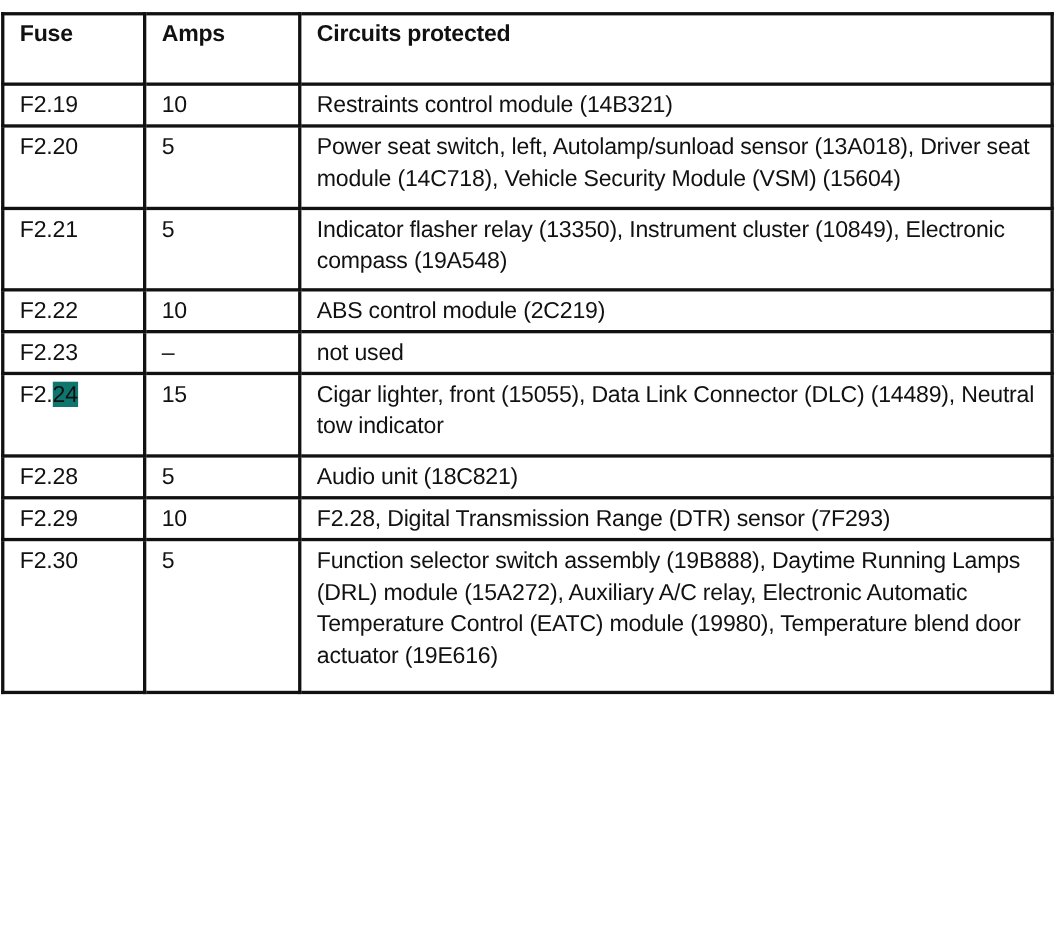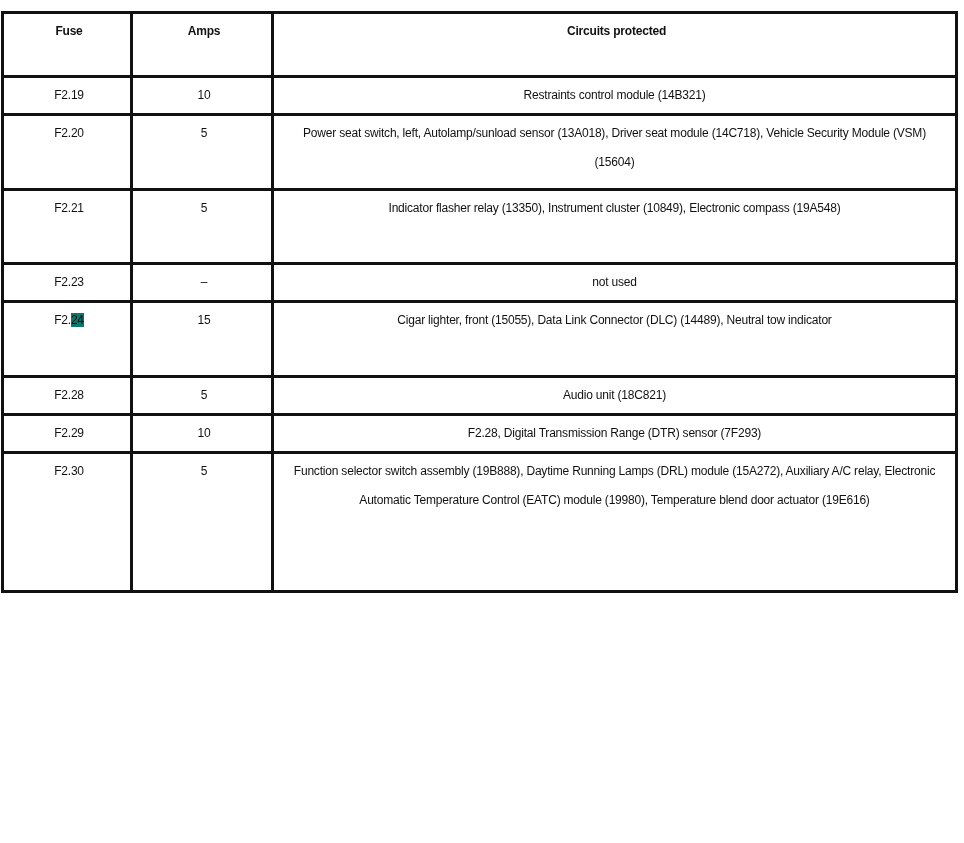--- a/index.html
+++ b/index.html
@@ -23,23 +23,23 @@
       border-collapse: collapse;
       table-layout: fixed;
       border: 3px solid #111;
     }
     .fuse-table col.c-fuse { width: 129px; }
     .fuse-table col.c-amps { width: 141px; }
     .fuse-table col.c-circ { width: auto; }
     .fuse-table th, .fuse-table td {
       border: 3px solid #111;
       vertical-align: top;
-      text-align: center;
+      text-align: left;
       padding: 0 10px 0 14px;
-      font-size: 12px;
+      font-size: 21px;
       line-height: 29px;
       letter-spacing: -0.2px;
     }
     .fuse-table th {
       font-weight: bold;
       height: 54px;
       padding-top: 7px;
       line-height: 20px;
     }
     .fuse-table td {
@@ -78,20 +78,25 @@
     <tr style="height:75px">
       <td><span>F2.20</span></td>
       <td>5</td>
       <td class="circ">Power seat switch, left, Autolamp/sunload sensor (13A018), Driver seat module (14C718), Vehicle Security Module (VSM) (15604)</td>
     </tr>
     <tr style="height:74px">
       <td><span>F2.21</span></td>
       <td>5</td>
       <td class="circ">Indicator flasher relay (13350), Instrument cluster (10849), Electronic compass (19A548)</td>
     </tr>
+    <tr style="height:36px">
+      <td><span>F2.22</span></td>
+      <td>10</td>
+      <td class="circ">ABS control module (2C219)</td>
+    </tr>
     <tr style="height:37px">
       <td><span>F2.23</span></td>
       <td>–</td>
       <td class="circ">not used</td>
     </tr>
     <tr style="height:75px">
       <td><span>F2.</span><span class="hl">24</span></td>
       <td>15</td>
       <td class="circ">Cigar lighter, front (15055), Data Link Connector (DLC) (14489), Neutral tow indicator</td>
     </tr>

